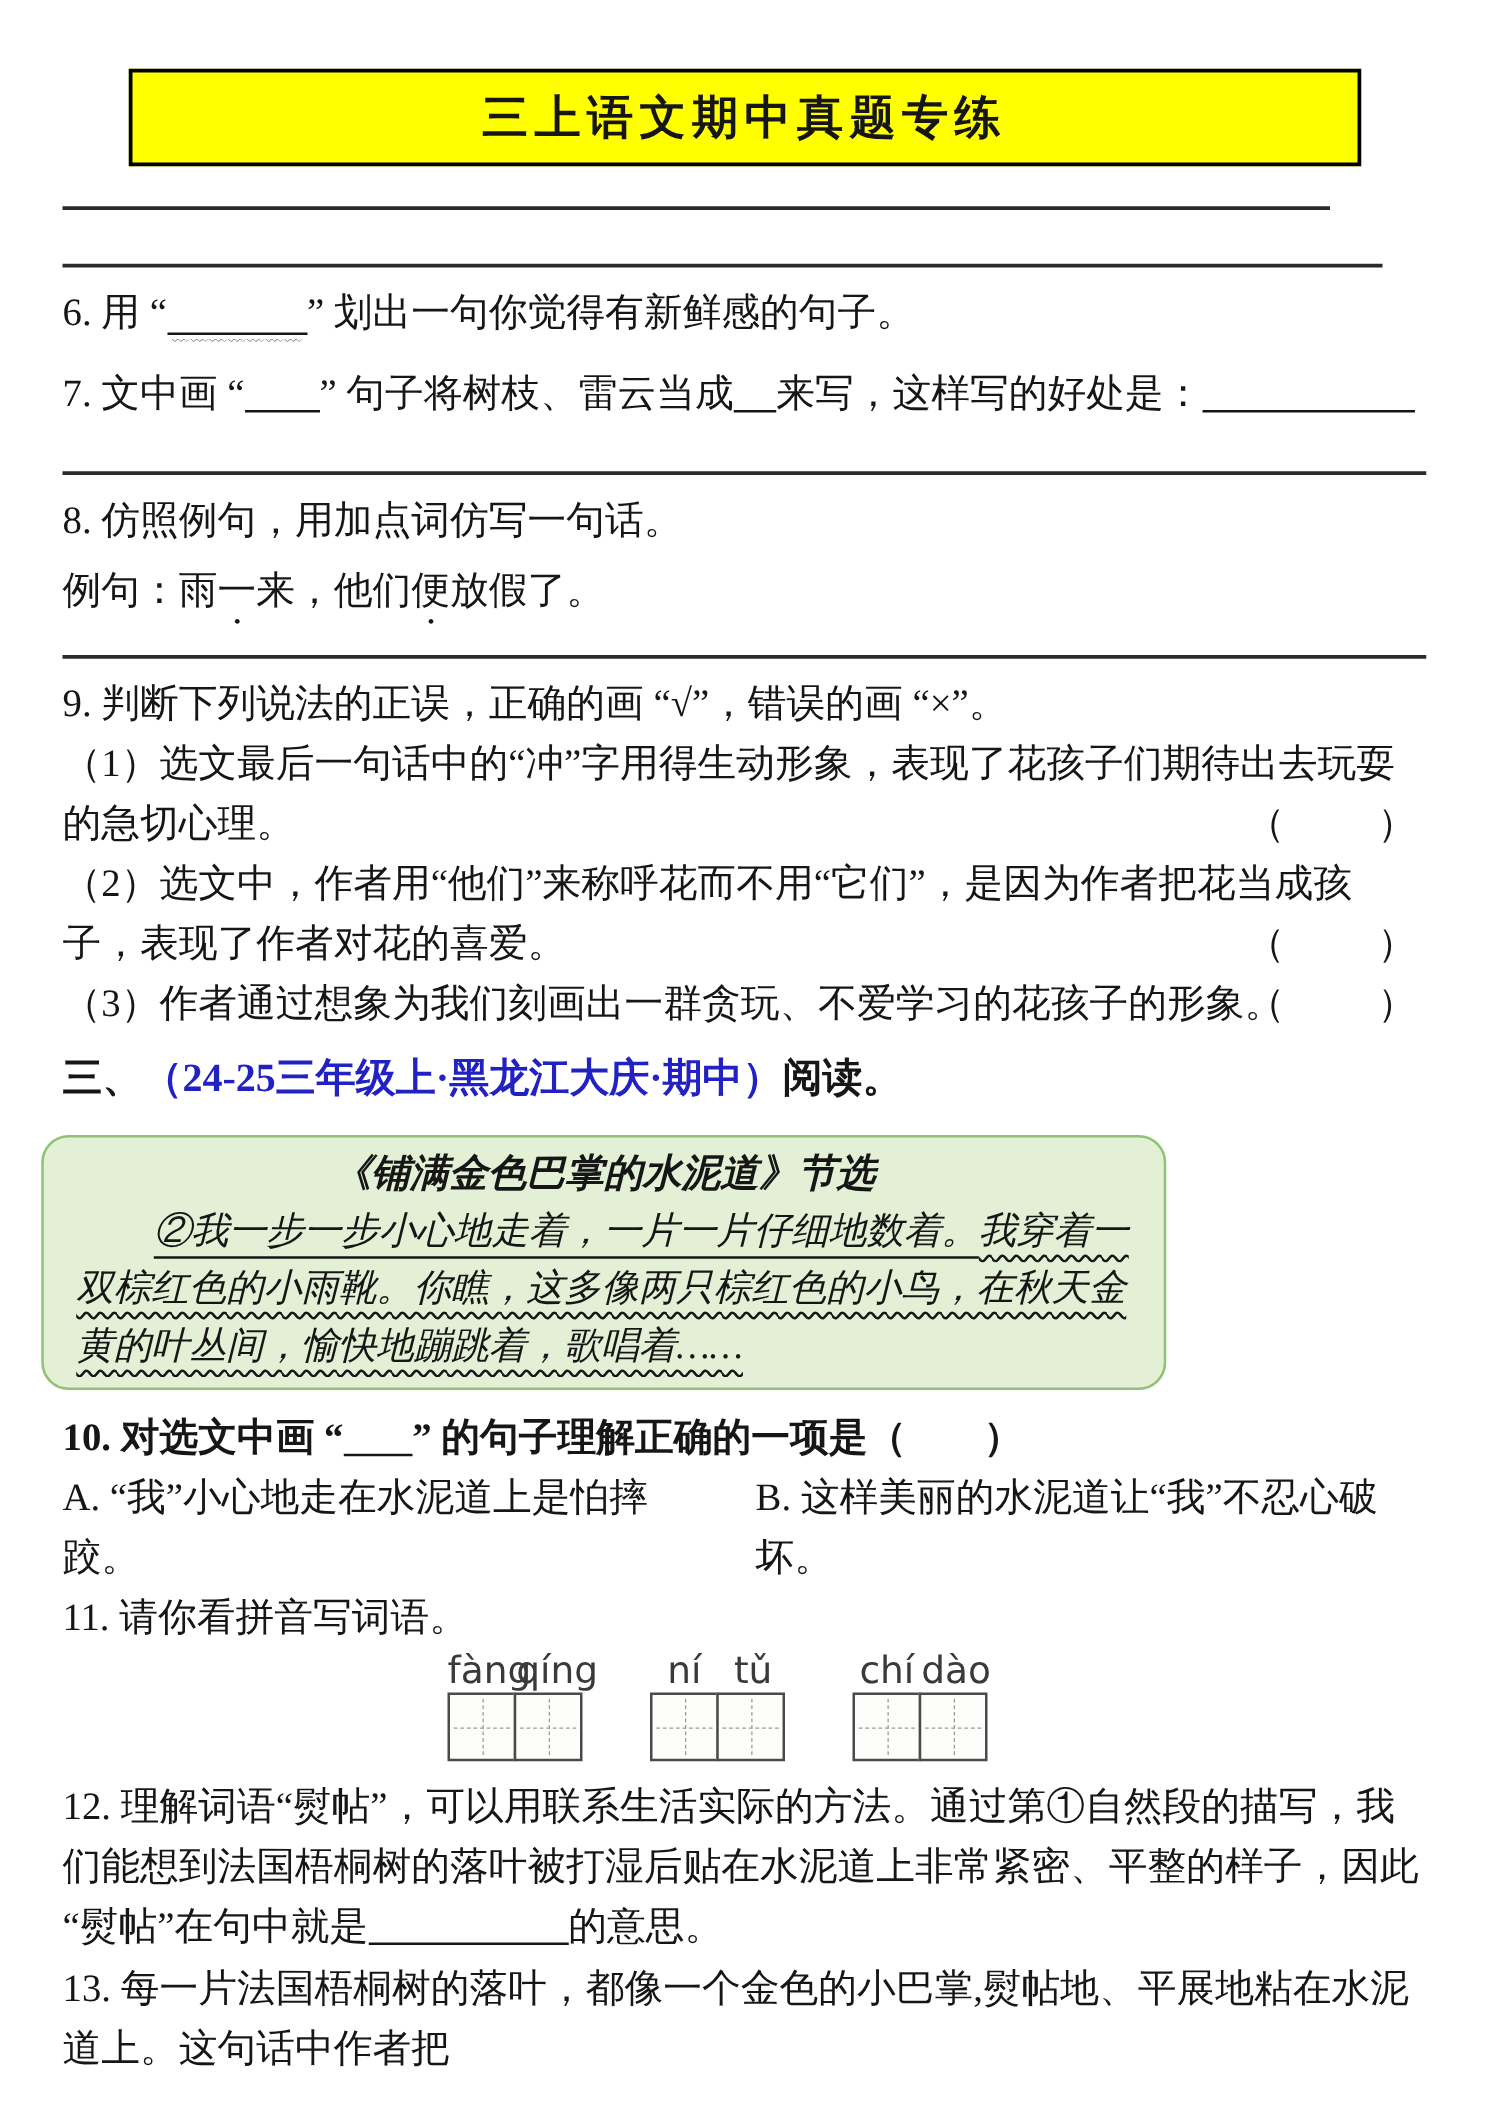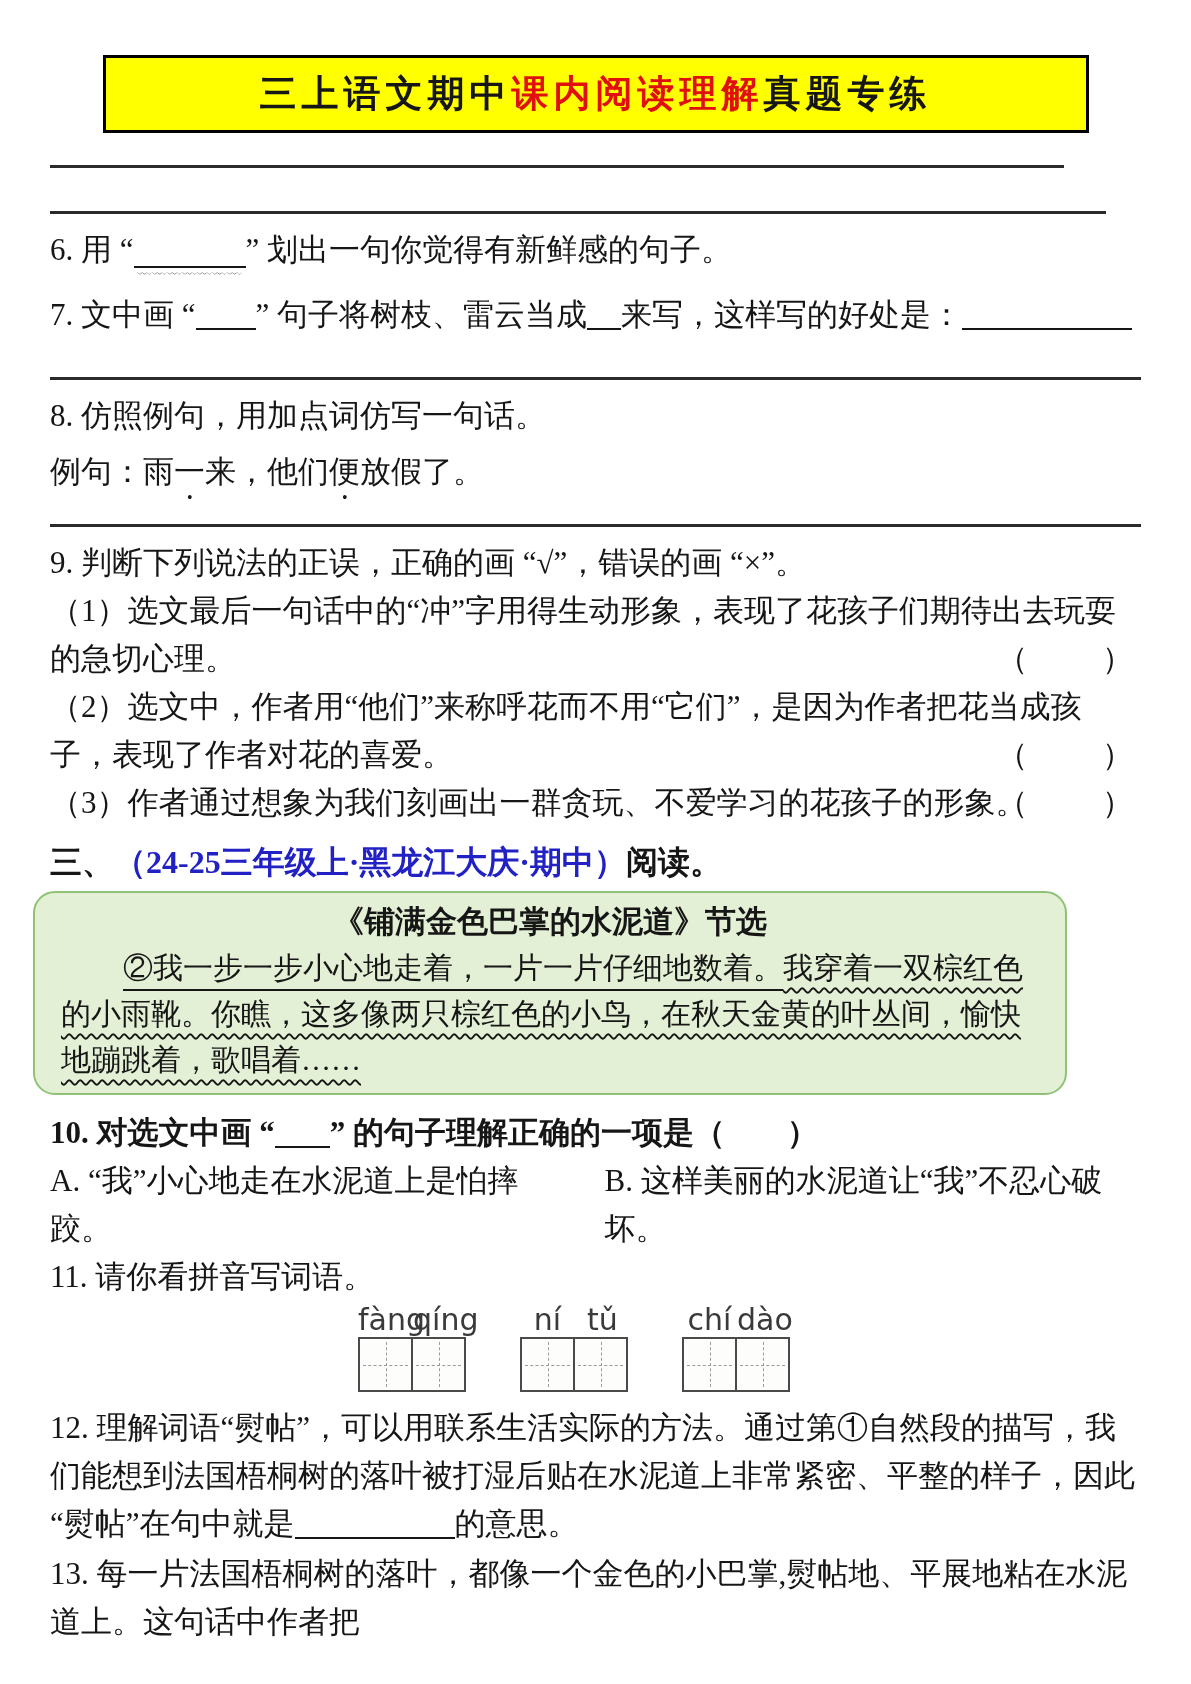--- a/index.html
+++ b/index.html
@@ -53,23 +53,24 @@
     -webkit-text-emphasis:filled dot #161616;-webkit-text-emphasis-position:under right;
     text-emphasis:filled dot #161616;text-emphasis-position:under right;
   }
 
   
   .section-head{margin-top:10px;line-height:50px;font-weight:bold;font-size:32px;}
   .section-head .blue{color:#2121c4;}
 
   
   .passage{
-    margin-top:4px;margin-left:-17px;width:1034px;box-sizing:border-box;
+    margin-top:21px;margin-left:-17px;width:900px;box-sizing:border-box;
     background:#e3f0d5;border:2.5px solid #8fc276;border-radius:22px;
     padding:6px 26px 10px;
+    font-style:italic;
   }
   .passage-title{text-align:center;font-weight:bold;font-size:31px;line-height:46px;}
   .passage p{margin:0;text-indent:62px;line-height:46px;font-size:30px;}
   .u-solid{text-decoration:underline;text-decoration-thickness:2px;text-underline-offset:11px;}
   .u-wavy{text-decoration:underline wavy;text-decoration-thickness:1.5px;text-underline-offset:9px;}
 
   
   .pinyin-row{display:flex;gap:52px;padding-left:308px;margin-top:4px;}
   .pinyin-label{display:flex;font-family:"DejaVu Sans",sans-serif;font-size:30px;
     color:#3a3a3a;line-height:30px;}
@@ -83,21 +84,20 @@
   .tzg-cell::after{content:"";position:absolute;top:50%;left:3px;right:3px;
     border-top:1.5px dashed #9a9a9a;}
 </style>
 </head>
 <body>
 
 <div class="page">
 
   <div class="title-banner">
     <span>三上语文期中</span>
-      <span class="red">课内阅读理解</span>
       <span>真题专练</span>
   </div>
 
   <div class="content">
 
     <div class="rule rule-1"></div>
     <div class="rule rule-2"></div>
 
     <div class="q q6">
       <span>6. 用 “</span><span class="blank-wavyset"><span class="squig">﹏﹏﹏﹏﹏﹏﹏</span></span><span>” 划出一句你觉得有新鲜感的句子。</span>

